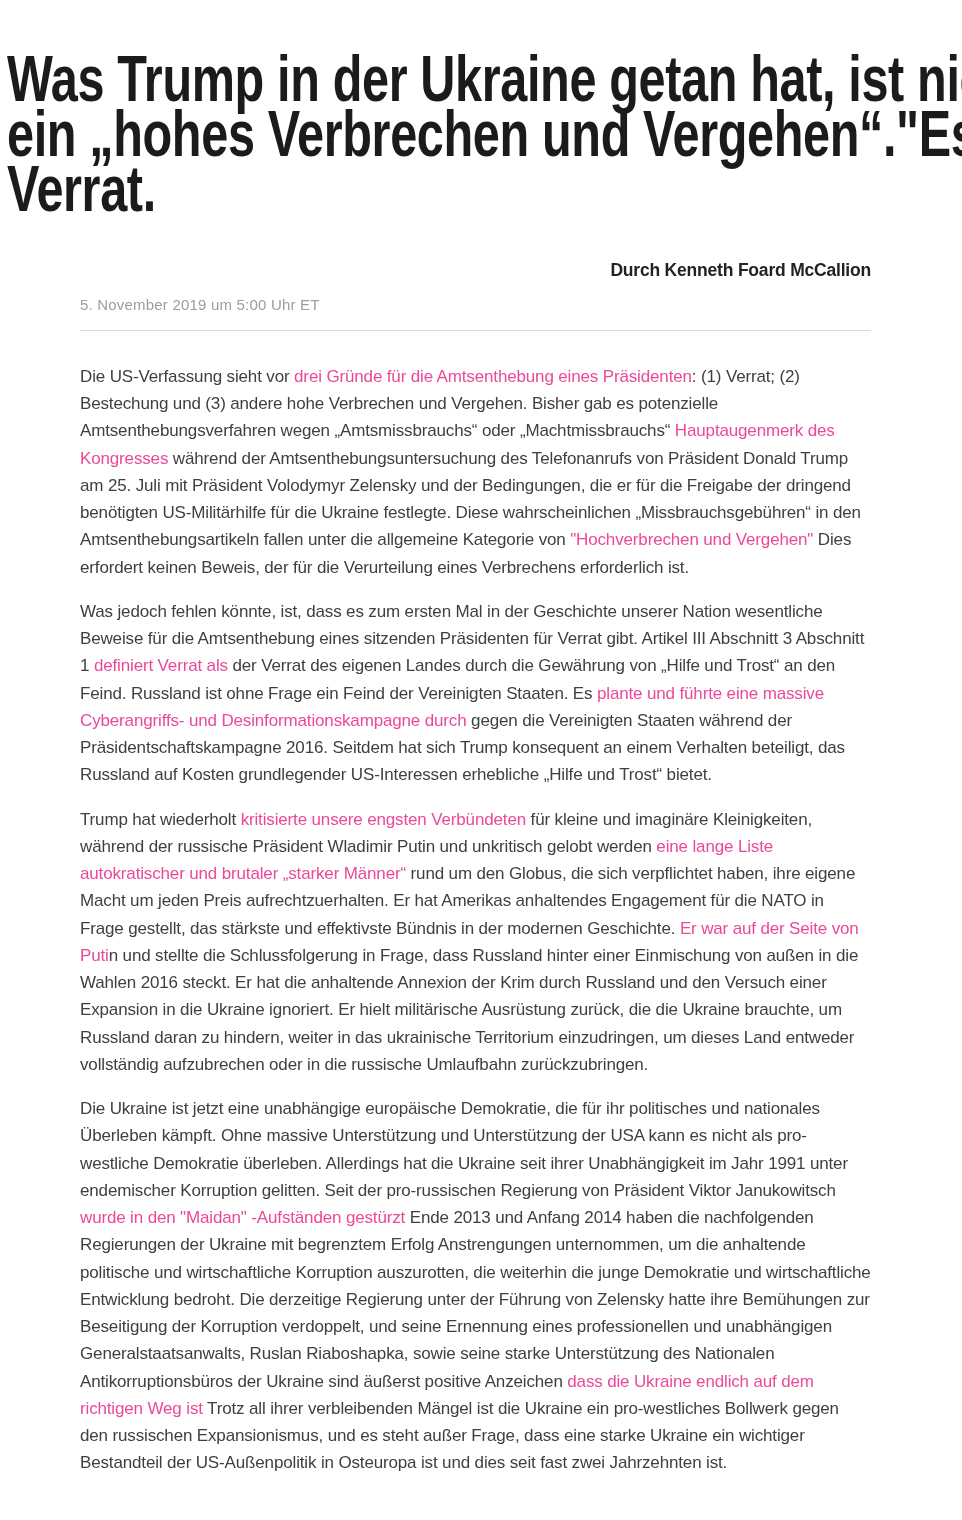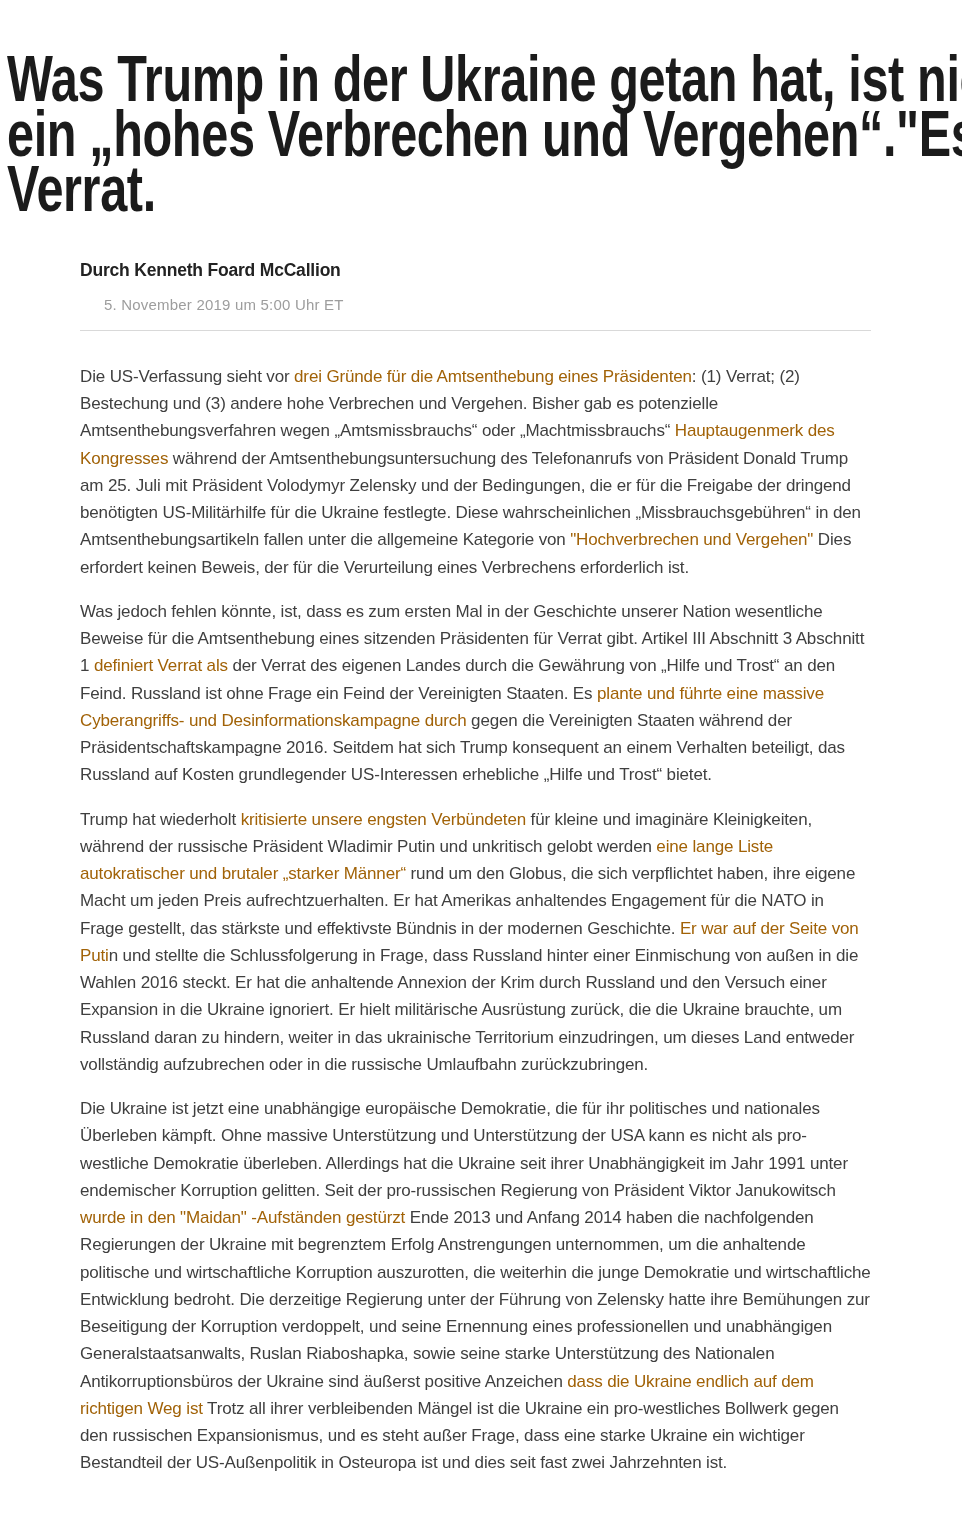--- a/index.html
+++ b/index.html
@@ -33,46 +33,46 @@
   .meta {
     margin-left: 80px;
     margin-right: 91px;
   }
   .byline {
     margin-top: 23px;
     font-size: 17.5px;
     font-weight: 700;
     color: #222222;
     letter-spacing: -0.2px;
+    text-align: right;
   }
   .publish-date {
     margin-top: 15px;
     font-size: 15px;
     color: #9d9d9d;
     letter-spacing: 0.2px;
-    margin-left: 24px;
   }
   .divider {
     border: none;
     border-top: 1px solid #d9d9d9;
     margin: 17px 0 0 0;
   }
   .article-body {
     margin: 32px 91px 0 80px;
     width: 791px;
     font-size: 17px;
     line-height: 27.25px;
     letter-spacing: -0.15px;
     color: #3f3f3f;
   }
   .para {
     margin: 0 0 17px 0;
   }
   .inline-link {
-    color: #a16207;
+    color: #ec4899;
     text-decoration: none;
     cursor: pointer;
   }
 </style>
 </head>
 <body>
 
 <div class="article">
 
   <h1 class="headline">

